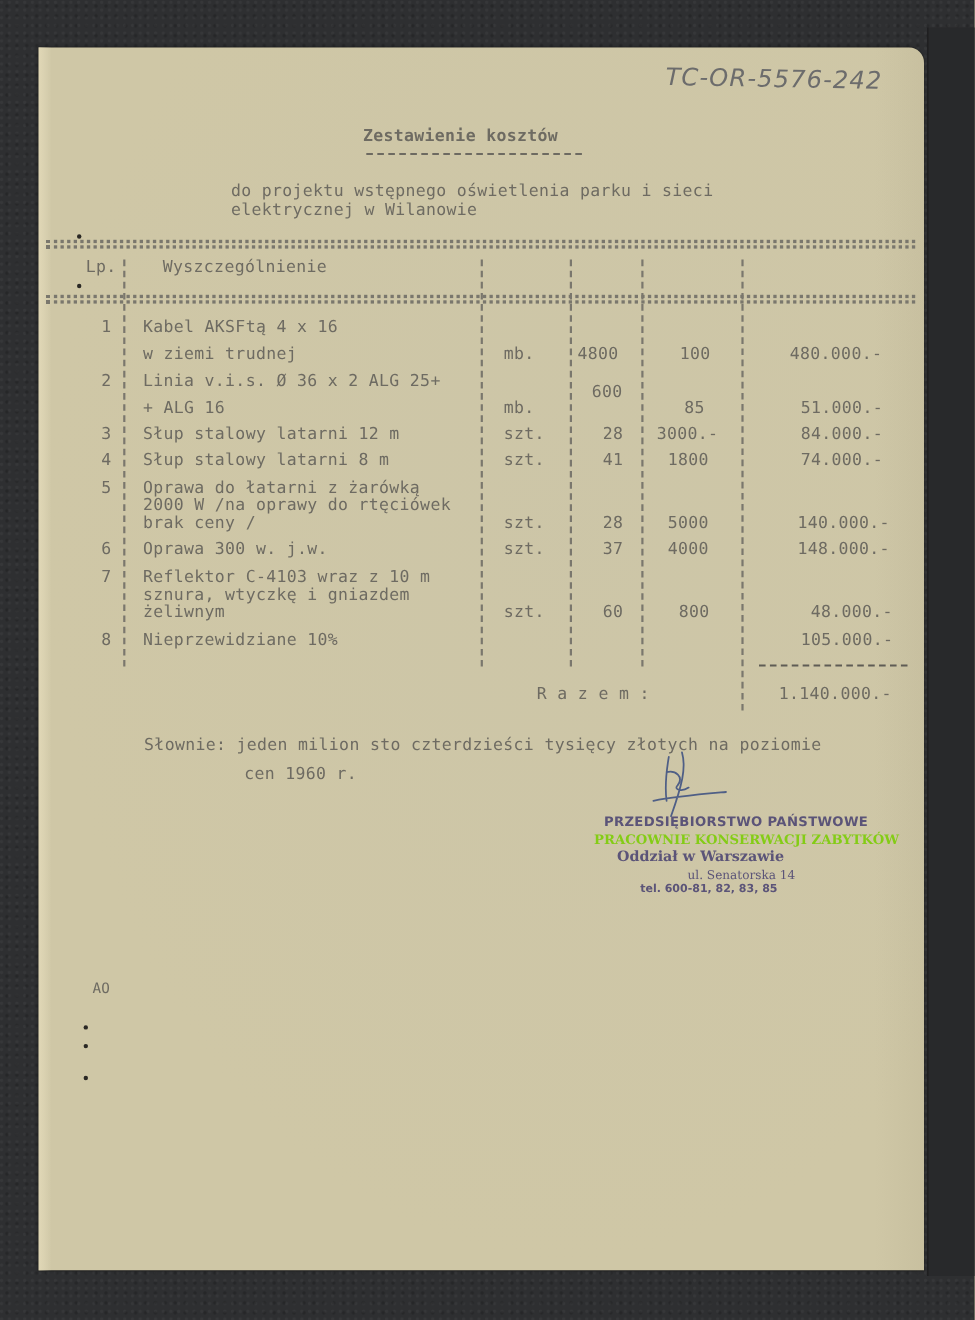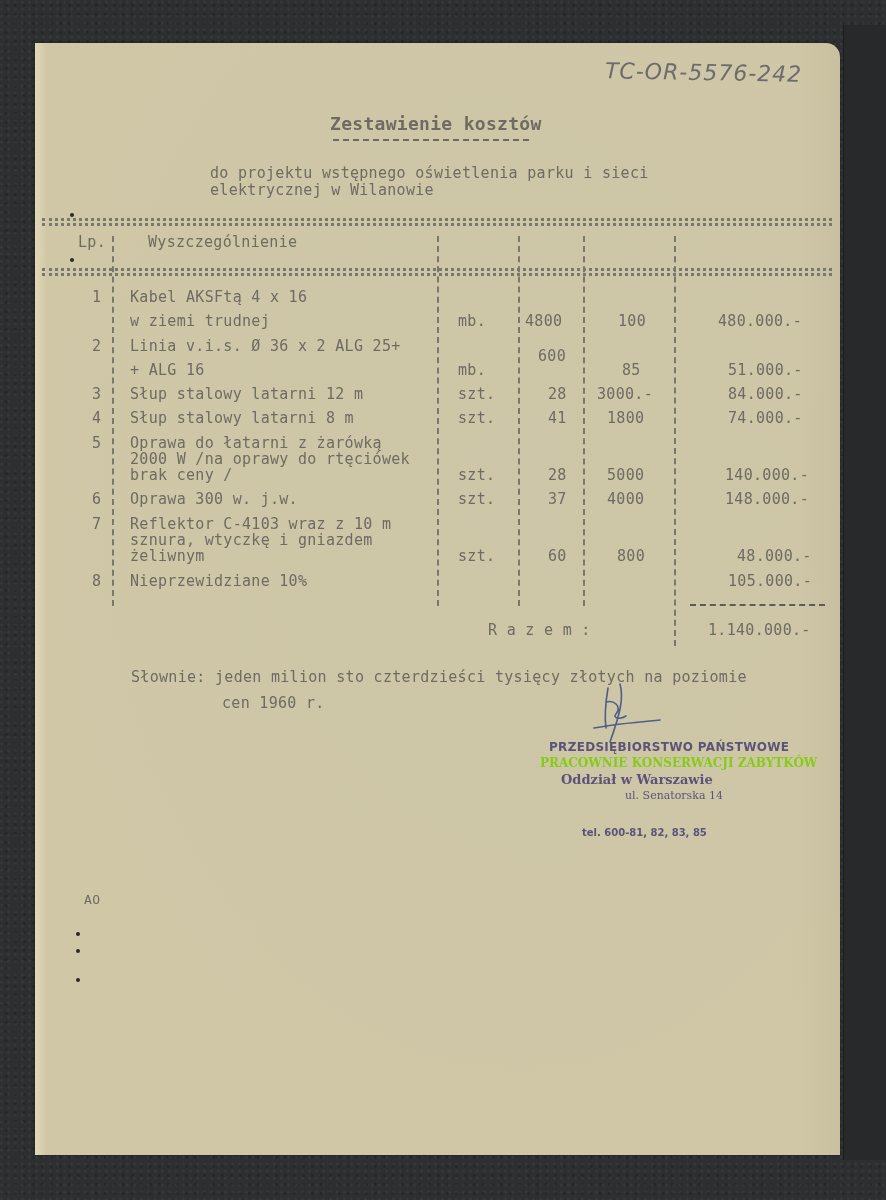--- a/index.html
+++ b/index.html
@@ -27,21 +27,21 @@
   }
   .paper .fold {
     position:absolute; left:0; top:0; width:12px; height:100%;
     background:linear-gradient(90deg, rgba(230,220,185,0.7), rgba(230,220,185,0));
   }
   .t { position:absolute; font-size:15px; line-height:17px; white-space:pre; letter-spacing:0.3px; color:#6e6b62; }
   .archive-no {
     position:absolute; left:605px; top:60px; font-family:"DejaVu Sans","Liberation Sans",sans-serif;
     font-size:22px; color:#6c6c6c; letter-spacing:1px; font-style:italic; transform:rotate(1deg);
   }
-  .title { left:330px; top:115px; font-weight:bold; font-size:18px; }
+  .title { left:330px; top:115px; font-weight:bold; font-size:15px; }
   .title-underline {
     position:absolute; left:333px; top:139px; width:196px; height:0;
     border-top:2px dashed #6d6a61;
   }
   .hline {
     position:absolute; height:0; border-top:3px dotted #7a776d;
   }
   .hline.double::after {
     content:""; position:absolute; left:0; right:0; top:2px; border-top:3px dotted #7a776d;
   }
@@ -152,20 +152,20 @@
 <div class="t" style="left:222px;top:695px;">cen 1960 r.</div>
 
 <svg class="signature" width="90" height="70" viewBox="0 0 90 70">
   <path d="M28 8 C26 20, 24 34, 26 48 M26 22 C34 20, 42 26, 36 34 C32 38, 40 40, 46 36 M40 4 C44 18, 40 34, 30 62 M14 48 C34 44, 58 42, 80 40" fill="none" stroke="#4f5f86" stroke-width="1.6" stroke-linecap="round"></path>
 </svg>
 
 <div class="stamp" style="left:549px;top:740px;font-size:12px;font-weight:bold;letter-spacing:0.3px;">PRZEDSIĘBIORSTWO PAŃSTWOWE</div>
 <div class="stamp" style="left:540px;top:756px;font-size:12px;font-family:'DejaVu Serif','Liberation Serif',serif;font-weight:bold;color:#84cc16;">PRACOWNIE KONSERWACJI ZABYTKÓW</div>
 <div class="stamp" style="left:561px;top:772px;font-size:13px;font-family:'DejaVu Serif','Liberation Serif',serif;font-weight:bold;">Oddział w Warszawie</div>
 <div class="stamp" style="left:593px;top:789px;font-size:11px;font-family:'DejaVu Serif','Liberation Serif',serif;margin-left:32px;">ul. Senatorska 14</div>
-<div class="stamp" style="left:582px;top:803px;font-size:10px;font-weight:bold;margin-top:24px;">tel. 600-81, 82, 83, 85</div>
+<div class="stamp" style="left:582px;top:803px;font-size:10px;font-weight:bold;">tel. 600-81, 82, 83, 85</div>
 
 <div class="t" style="left:84px;top:891px;font-size:13px;">AO</div>
 <div class="punch" style="left:76px;top:932px;"></div>
 <div class="punch" style="left:76px;top:949px;"></div>
 <div class="punch" style="left:76px;top:978px;"></div>
 <div class="punch" style="left:70px;top:213px;"></div>
 <div class="punch" style="left:70px;top:258px;"></div>
 
 </body></html>

